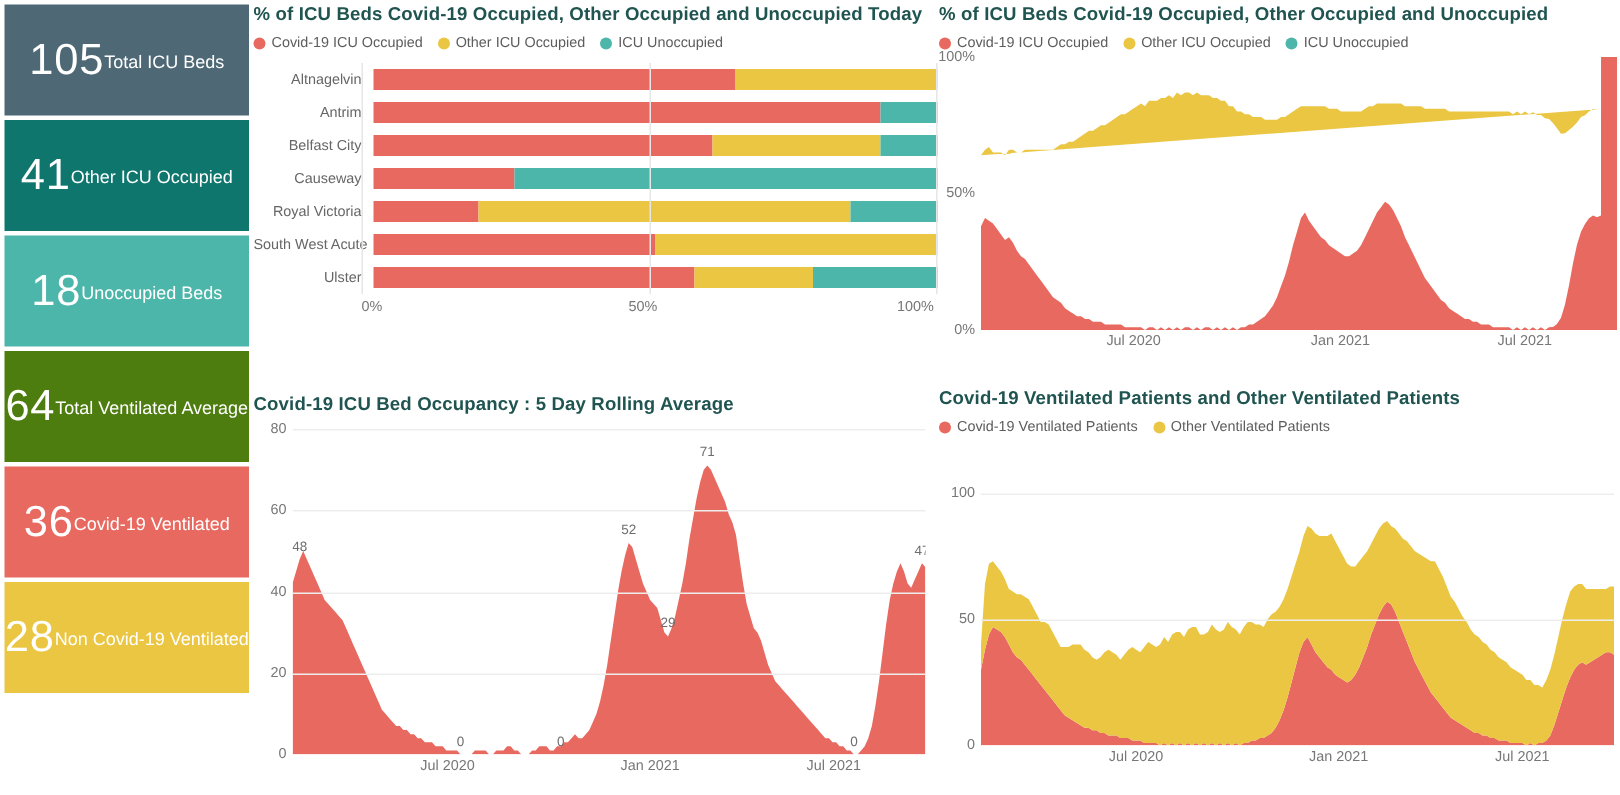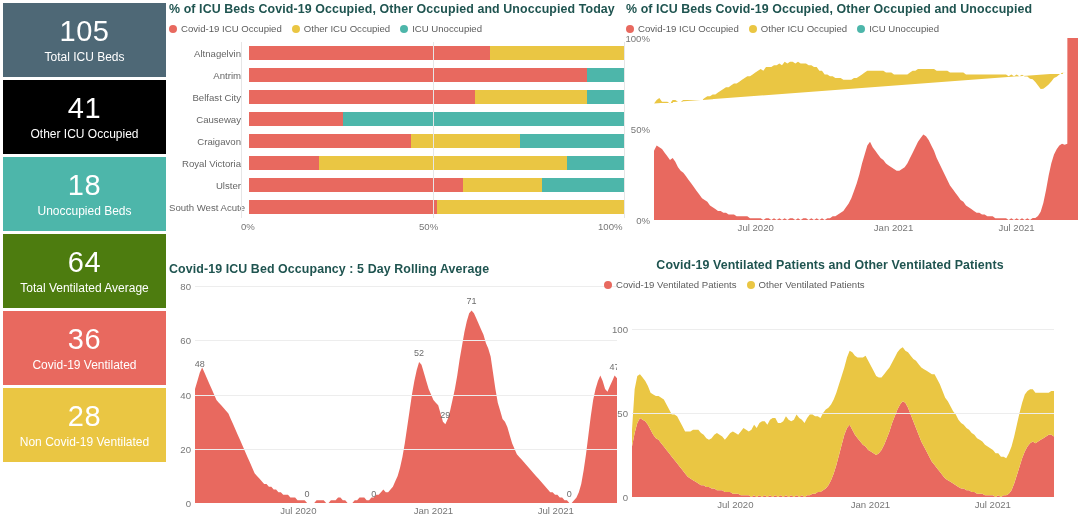--- a/index.html
+++ b/index.html
@@ -7,21 +7,21 @@
     width:1080px;height:530px;overflow:hidden;background:#ffffff;
     font-family:"Liberation Sans","DejaVu Sans",sans-serif;
     -webkit-font-smoothing:antialiased;
   }
   .dash{position:relative;width:1080px;height:530px;}
 
   
   .kpi-col{position:absolute;left:3px;top:3px;width:163px;}
   .kpi{
     width:163px;height:74px;margin-bottom:3px;
-    display:flex;flex-direction:column;align-items:center;justify-content:center;
+    display:flex;flex-direction:row;align-items:center;justify-content:center;
     color:#ffffff;box-sizing:border-box;
   }
   .kpi .val{font-size:29px;font-weight:400;line-height:1.05;letter-spacing:.5px;}
   .kpi .lbl{font-size:12px;font-weight:400;line-height:1.2;margin-top:3px;white-space:nowrap;}
 
   
   .panel{position:absolute;box-sizing:border-box;}
   .ptitle{
     font-size:12.4px;font-weight:bold;color:#1f5450;letter-spacing:.1px;
     white-space:nowrap;
@@ -57,21 +57,21 @@
 </head>
 <body>
 
 <div class="dash">
 
   <div class="kpi-col" id="kpiCol">
       <div class="kpi" style="background: rgb(78, 104, 118);">
         <div class="val">105</div>
         <div class="lbl">Total ICU Beds</div>
       </div>
-      <div class="kpi" style="background: #000000; text-align: right;">
+      <div class="kpi" style="background: #0f766e; text-align: right;">
         <div class="val">41</div>
         <div class="lbl">Other ICU Occupied</div>
       </div>
       <div class="kpi" style="background: rgb(77, 182, 170);">
         <div class="val">18</div>
         <div class="lbl">Unoccupied Beds</div>
       </div>
       <div class="kpi" style="background: #4d7c0f;">
         <div class="val">64</div>
         <div class="lbl">Total Ventilated Average</div>
@@ -126,48 +126,40 @@
           </div>
         </div>
         <div class="hb-row">
           <div class="hb-name">Causeway</div>
           <div class="hb-track">
             <div class="hb-seg" style="width: 25%; background: rgb(232, 105, 95);"></div>
             <div class="hb-seg" style="width: 75%; background: rgb(77, 182, 170);"></div>
           </div>
         </div>
         <div class="hb-row">
-          <div class="hb-name">Craigavon</div>
-          <div class="hb-track">
-            <div class="hb-seg" style="width: 43%; background: rgb(232, 105, 95);"></div>
-            <div class="hb-seg" style="width: 29%; background: rgb(234, 198, 67);"></div>
-            <div class="hb-seg" style="width: 28%; background: rgb(77, 182, 170);"></div>
-          </div>
-        </div>
-        <div class="hb-row">
           <div class="hb-name">Royal Victoria</div>
           <div class="hb-track">
             <div class="hb-seg" style="width: 18.5%; background: rgb(232, 105, 95);"></div>
             <div class="hb-seg" style="width: 66%; background: rgb(234, 198, 67);"></div>
             <div class="hb-seg" style="width: 15.5%; background: rgb(77, 182, 170);"></div>
           </div>
         </div>
         <div class="hb-row">
+          <div class="hb-name">South West Acute</div>
+          <div class="hb-track">
+            <div class="hb-seg" style="width: 50%; background: rgb(232, 105, 95);"></div>
+            <div class="hb-seg" style="width: 50%; background: rgb(234, 198, 67);"></div>
+          </div>
+        </div>
+        <div class="hb-row">
           <div class="hb-name">Ulster</div>
           <div class="hb-track">
             <div class="hb-seg" style="width: 57%; background: rgb(232, 105, 95);"></div>
             <div class="hb-seg" style="width: 21%; background: rgb(234, 198, 67);"></div>
             <div class="hb-seg" style="width: 22%; background: rgb(77, 182, 170);"></div>
-          </div>
-        </div>
-        <div class="hb-row">
-          <div class="hb-name">South West Acute</div>
-          <div class="hb-track">
-            <div class="hb-seg" style="width: 50%; background: rgb(232, 105, 95);"></div>
-            <div class="hb-seg" style="width: 50%; background: rgb(234, 198, 67);"></div>
           </div>
         </div>
         <div style="position: absolute; inset: 0px 0px 0px 72px; pointer-events: none;">
           <div class="hb-grid" style="left: calc(0% + 0px);"></div>
           <div class="hb-grid" style="left: calc(50% + 0px);"></div>
           <div class="hb-grid" style="left: calc(100% - 1px);"></div>
         </div>
       </div>
     <div class="hb-axis" id="hbAxis">
         <div class="hb-tick" style="left: calc(0% + 0px);">0%</div>
@@ -241,21 +233,21 @@
           <div class="dlabel" style="left: 99.435%; top: 75.5125px;">47</div>
         </div>
       <div class="ts-xax" style="left:26px;right:8px;top:219px;height:14px;" id="rollX">
           <div class="ts-xlbl" style="left: 24.5%;">Jul 2020</div>
           <div class="ts-xlbl" style="left: 56.5%;">Jan 2021</div>
           <div class="ts-xlbl" style="left: 85.5%;">Jul 2021</div>
         </div>
     </div>
   </div>
 
-  <div class="panel" style="left:604px;top:258px;width:452px;height:270px;text-align:center;">
+  <div class="panel" style="left:626px;top:258px;width:452px;height:270px;">
     <div class="ptitle">Covid-19 Ventilated Patients and Other Ventilated Patients</div>
     <div class="legend" id="lgVent">
         <span class="lg">
           <span class="dot" style="background: rgb(232, 105, 95);"></span>
           <span>Covid-19 Ventilated Patients</span>
         </span>
         <span class="lg">
           <span class="dot" style="background: rgb(234, 198, 67);"></span>
           <span>Other Ventilated Patients</span>
         </span>

